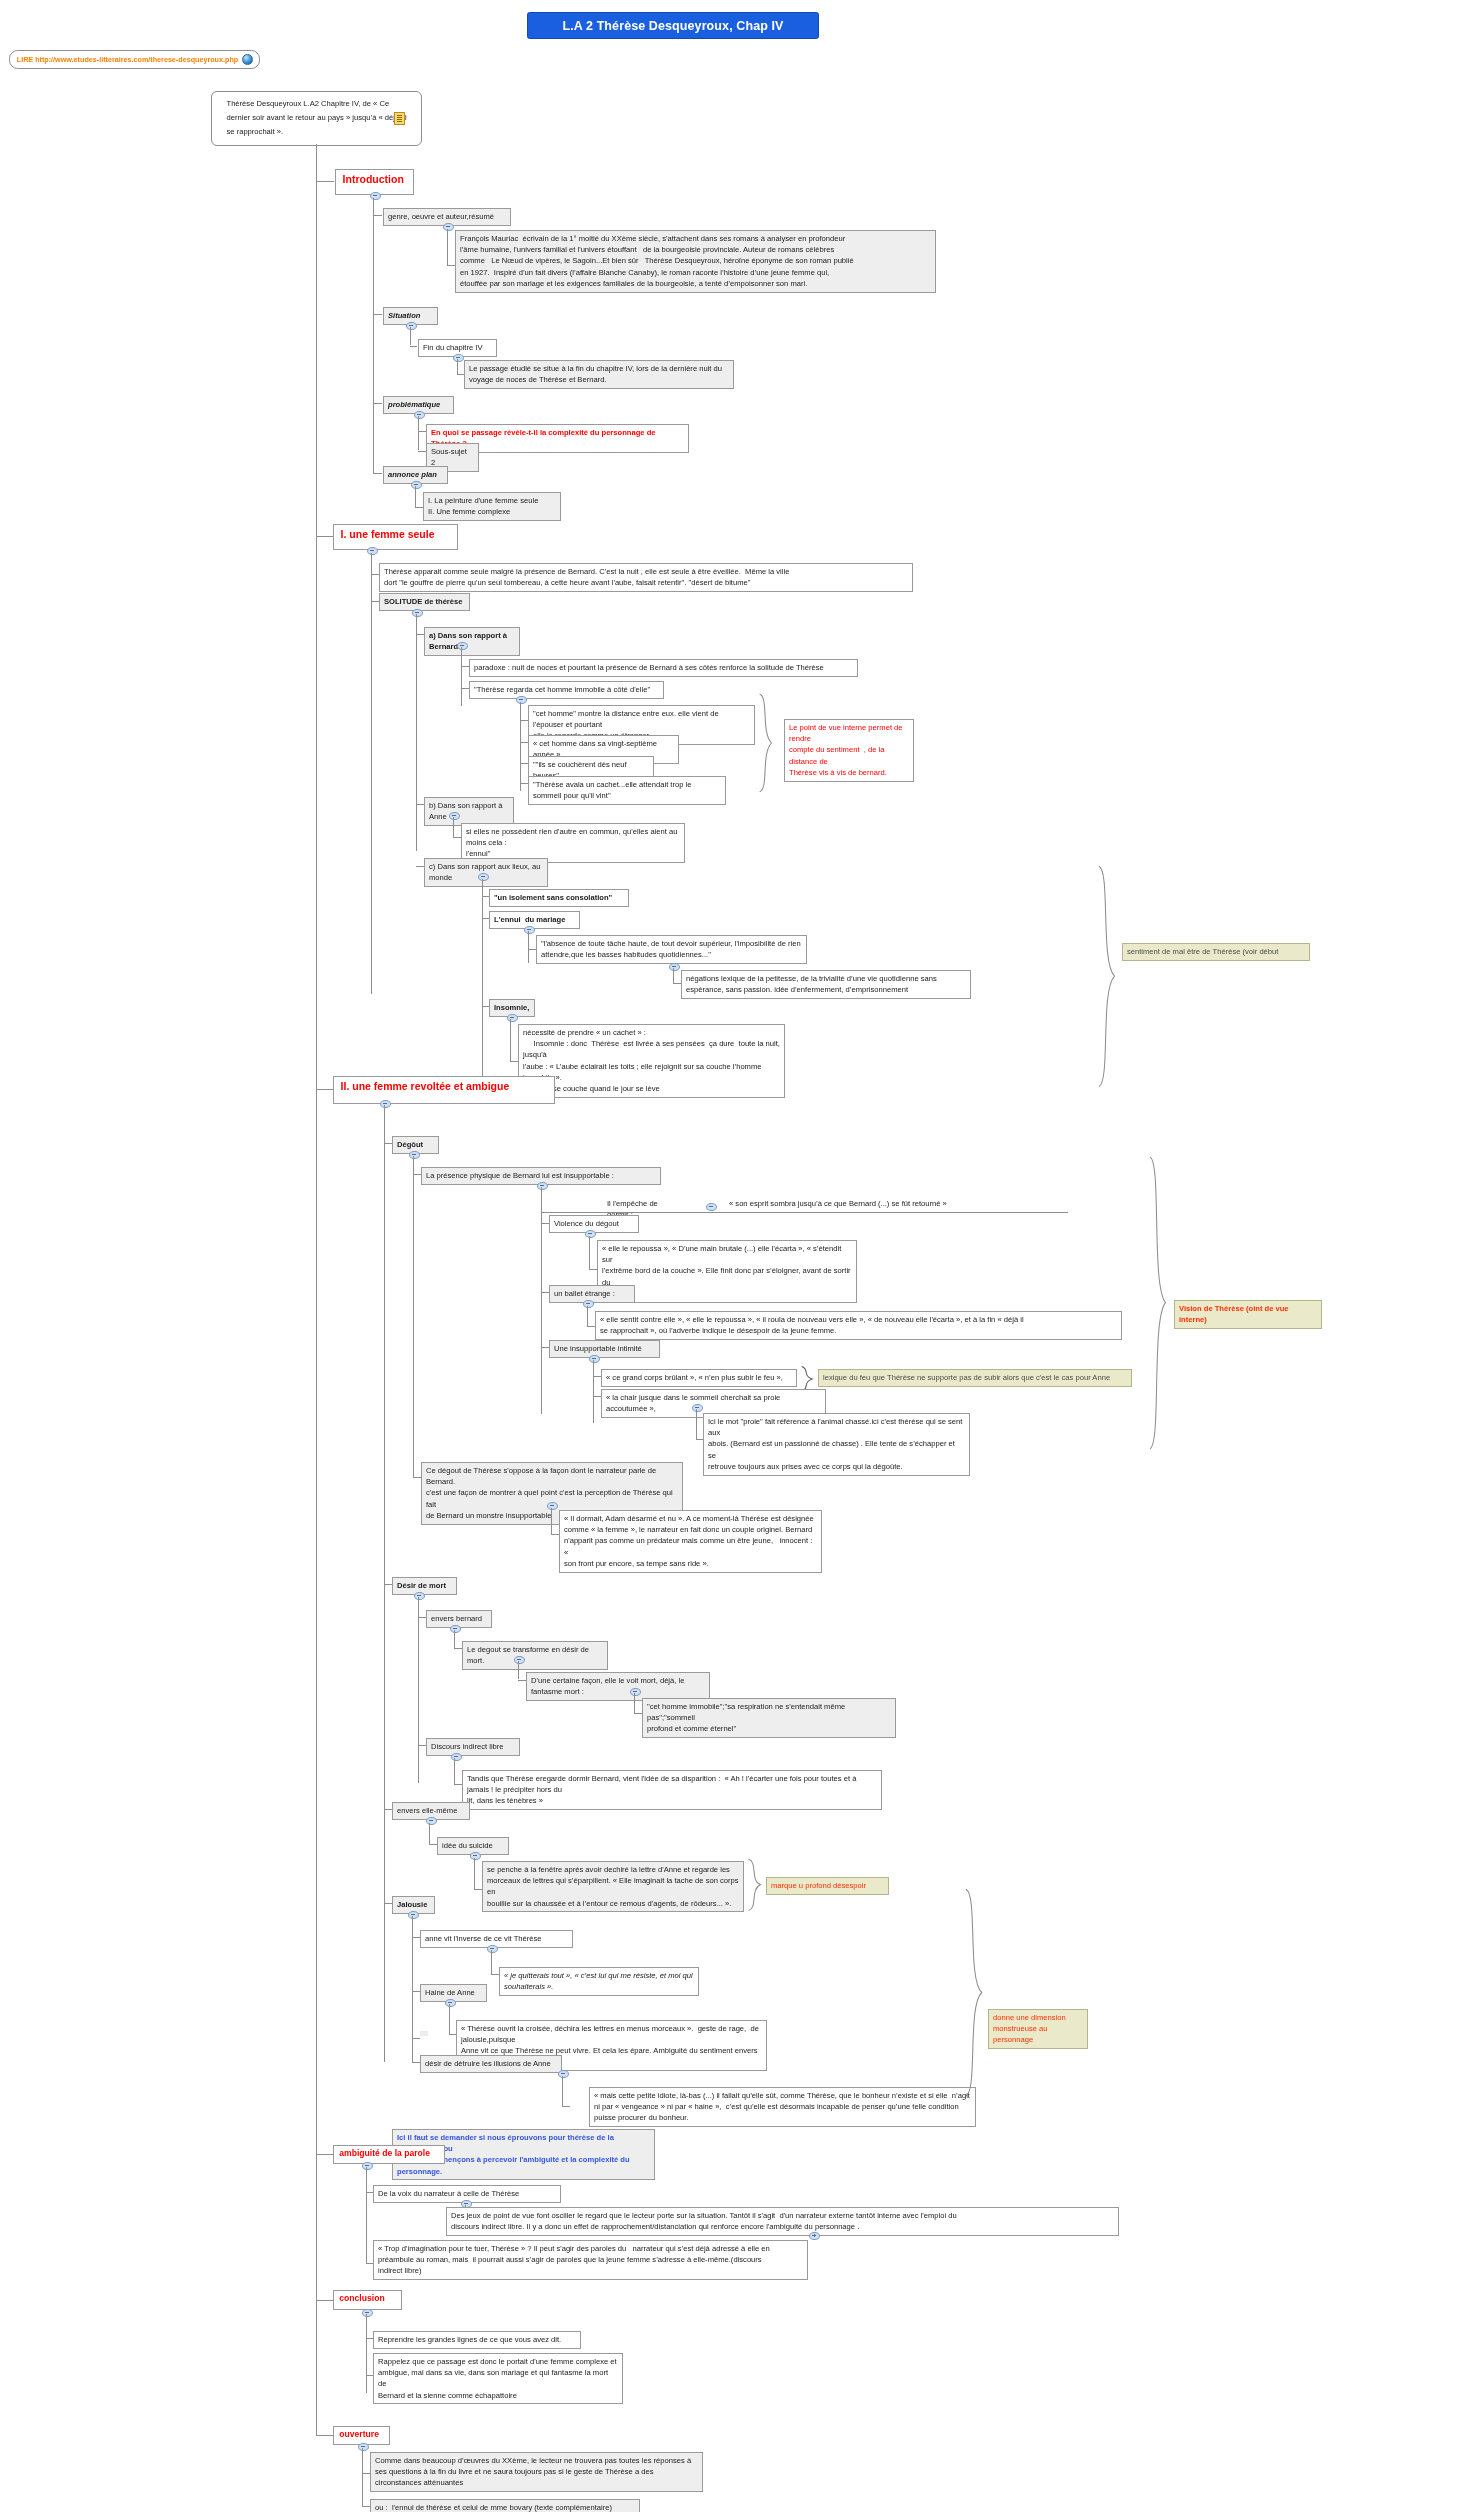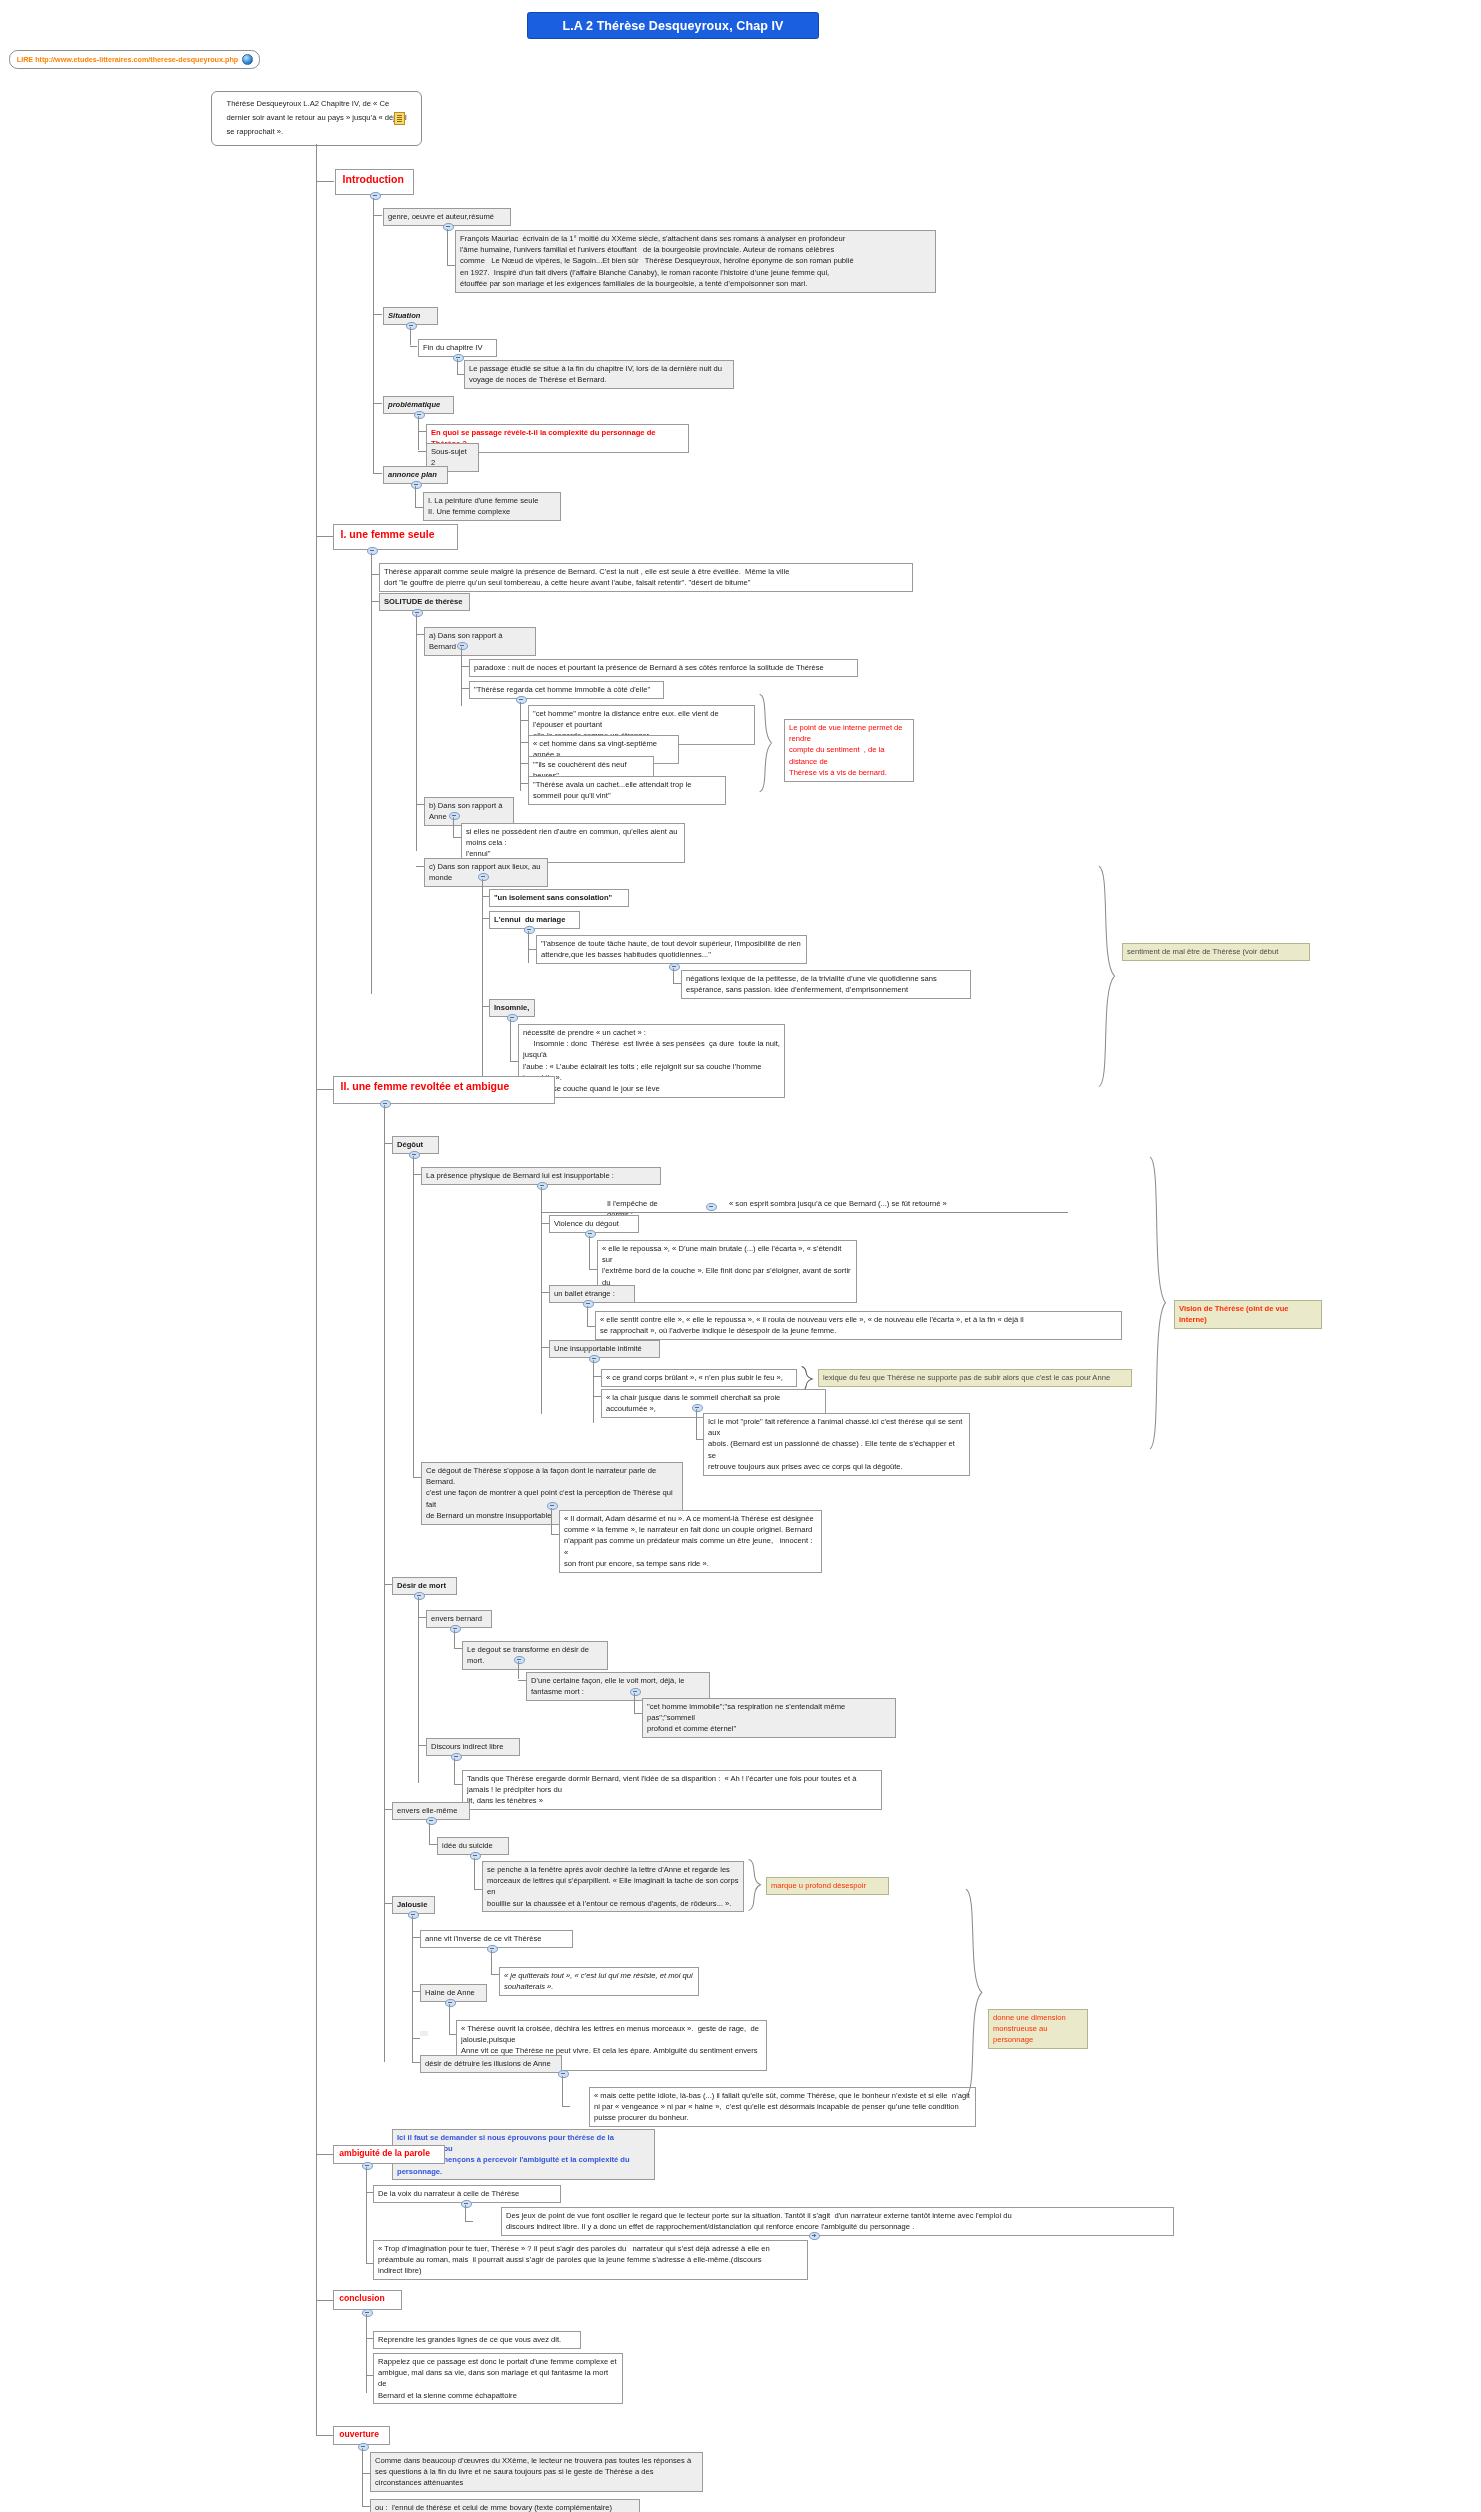--- a/index.html
+++ b/index.html
@@ -169,21 +169,21 @@
   <div class="hline" style="left:371px;top:574px;width:8px;"></div>
   <div class="node" style="left:379px;top:563px;width:534px;">Thérèse apparait comme seule malgré la présence de Bernard. C'est la nuit , elle est seule à être éveillée.  Même la ville
 dort "le gouffre de pierre qu'un seul tombereau, à cette heure avant l'aube, faisait retentir". "désert de bitume"</div>
 
   <div class="hline" style="left:371px;top:601px;width:8px;"></div>
   <div class="node grey bold" style="left:379px;top:593px;width:91px;">SOLITUDE de thérèse</div>
   <div class="knob" style="left:412px;top:609px;"></div>
   <div class="vline" style="left:416px;top:614px;height:237px;"></div>
 
   <div class="hline" style="left:416px;top:634px;width:8px;"></div>
-  <div class="node grey" style="left:424px;top:627px;width:112px;">a) Dans son rapport à Bernard</div>
+  <div class="node grey" style="left:424px;top:627px;width:96px;font-weight:bold;">a) Dans son rapport à Bernard</div>
   <div class="knob" style="left:457px;top:642px;"></div>
   <div class="vline" style="left:461px;top:647px;height:59px;"></div>
   <div class="hline" style="left:461px;top:666px;width:8px;"></div>
   <div class="node" style="left:469px;top:659px;width:389px;">paradoxe : nuit de noces et pourtant la présence de Bernard à ses côtés renforce la solitude de Thérèse</div>
   <div class="hline" style="left:461px;top:688px;width:8px;"></div>
   <div class="node" style="left:469px;top:681px;width:195px;">"Thérèse regarda cet homme immobile à côté d'elle"</div>
   <div class="knob" style="left:516px;top:696px;"></div>
   <div class="vline" style="left:520px;top:702px;height:89px;"></div>
 
   <div class="hline" style="left:520px;top:720px;width:8px;"></div>
@@ -416,21 +416,21 @@
   <div class="hline" style="left:316px;top:2154px;width:17px;"></div>
   <div class="chapter small" style="left:333px;top:2145px;width:112px;height:19px;">ambiguité de la parole</div>
   <div class="knob" style="left:362px;top:2162px;"></div>
   <div class="vline" style="left:366px;top:2167px;height:96px;"></div>
 
   <div class="hline" style="left:366px;top:2192px;width:8px;"></div>
   <div class="node" style="left:373px;top:2185px;width:188px;">De la voix du narrateur à celle de Thérèse</div>
   <div class="knob" style="left:461px;top:2200px;"></div>
   <div class="vline" style="left:465px;top:2205px;height:16px;"></div>
   <div class="hline" style="left:465px;top:2221px;width:8px;"></div>
-  <div class="node" style="left:501px;top:2207px;width:673px;">Des jeux de point de vue font osciller le regard que le lecteur porte sur la situation. Tantôt il s'agit  d'un narrateur externe tantôt interne avec l'emploi du
+  <div class="node" style="left:446px;top:2207px;width:673px;">Des jeux de point de vue font osciller le regard que le lecteur porte sur la situation. Tantôt il s'agit  d'un narrateur externe tantôt interne avec l'emploi du
 discours indirect libre. Il y a donc un effet de rapprochement/distanciation qui renforce encore l'ambiguité du personnage .</div>
   <div class="knob plus" style="left:809px;top:2232px;"></div>
 
   <div class="hline" style="left:366px;top:2263px;width:8px;"></div>
   <div class="node" style="left:373px;top:2240px;width:435px;">« Trop d’imagination pour te tuer, Thérèse » ? Il peut s'agir des paroles du   narrateur qui s’est déjà adressé à elle en
 préambule au roman, mais  il pourrait aussi s’agir de paroles que la jeune femme s’adresse à elle-même.(discours
 indirect libre)</div>
 
   <div class="hline" style="left:316px;top:2300px;width:17px;"></div>
   <div class="chapter small" style="left:333px;top:2290px;width:69px;height:20.4px;">conclusion</div>

